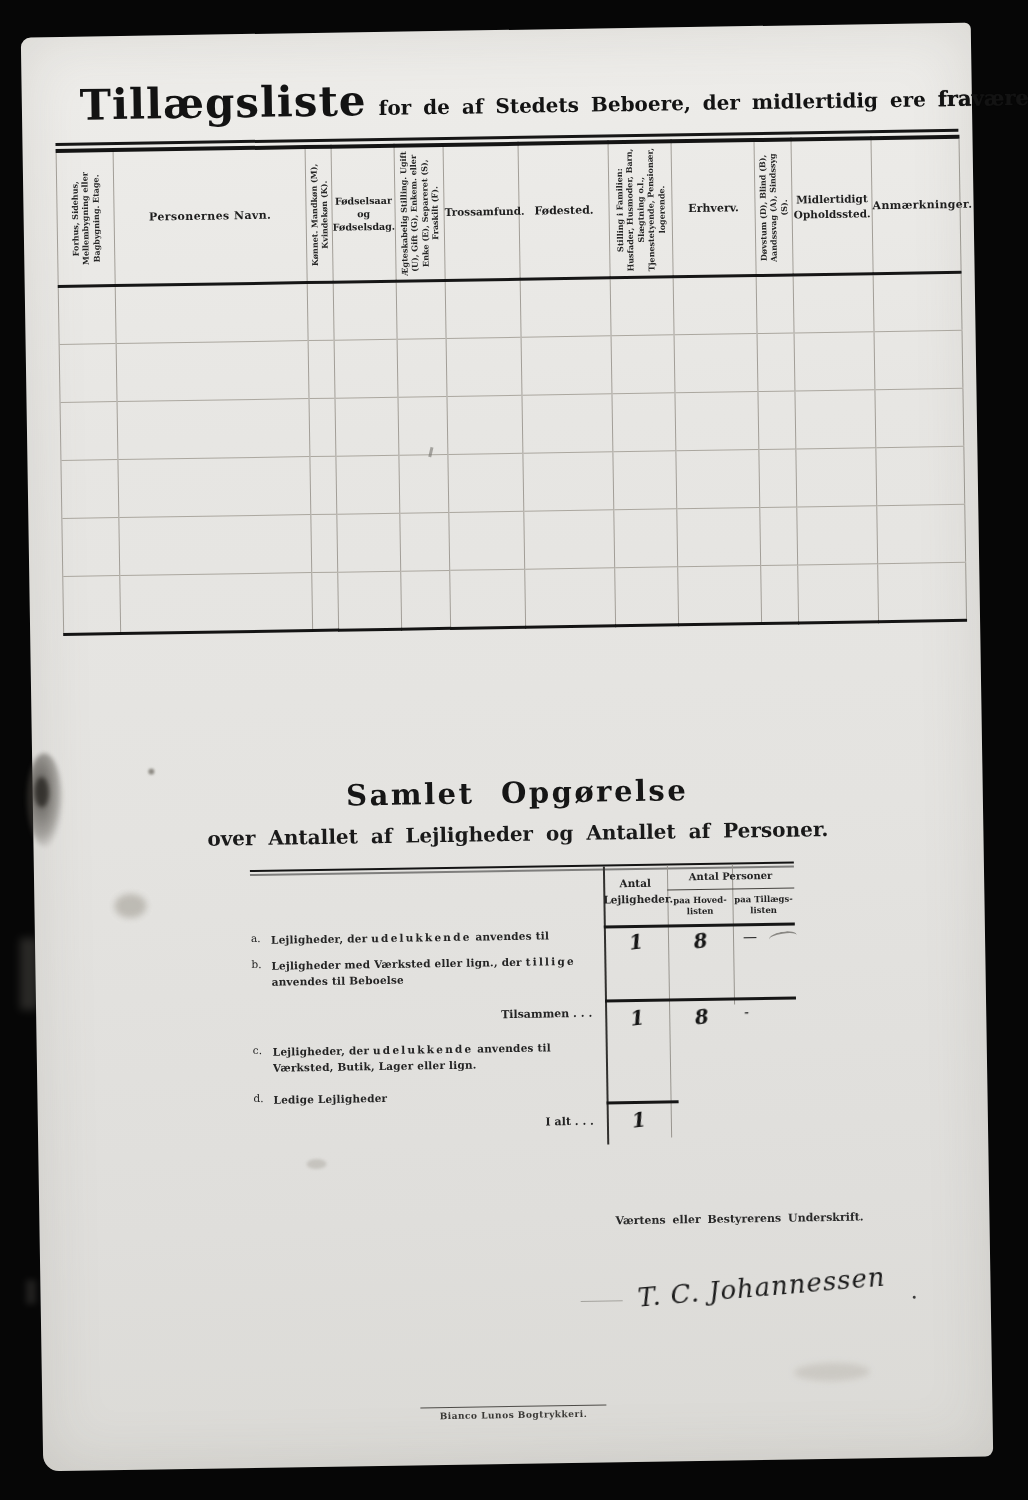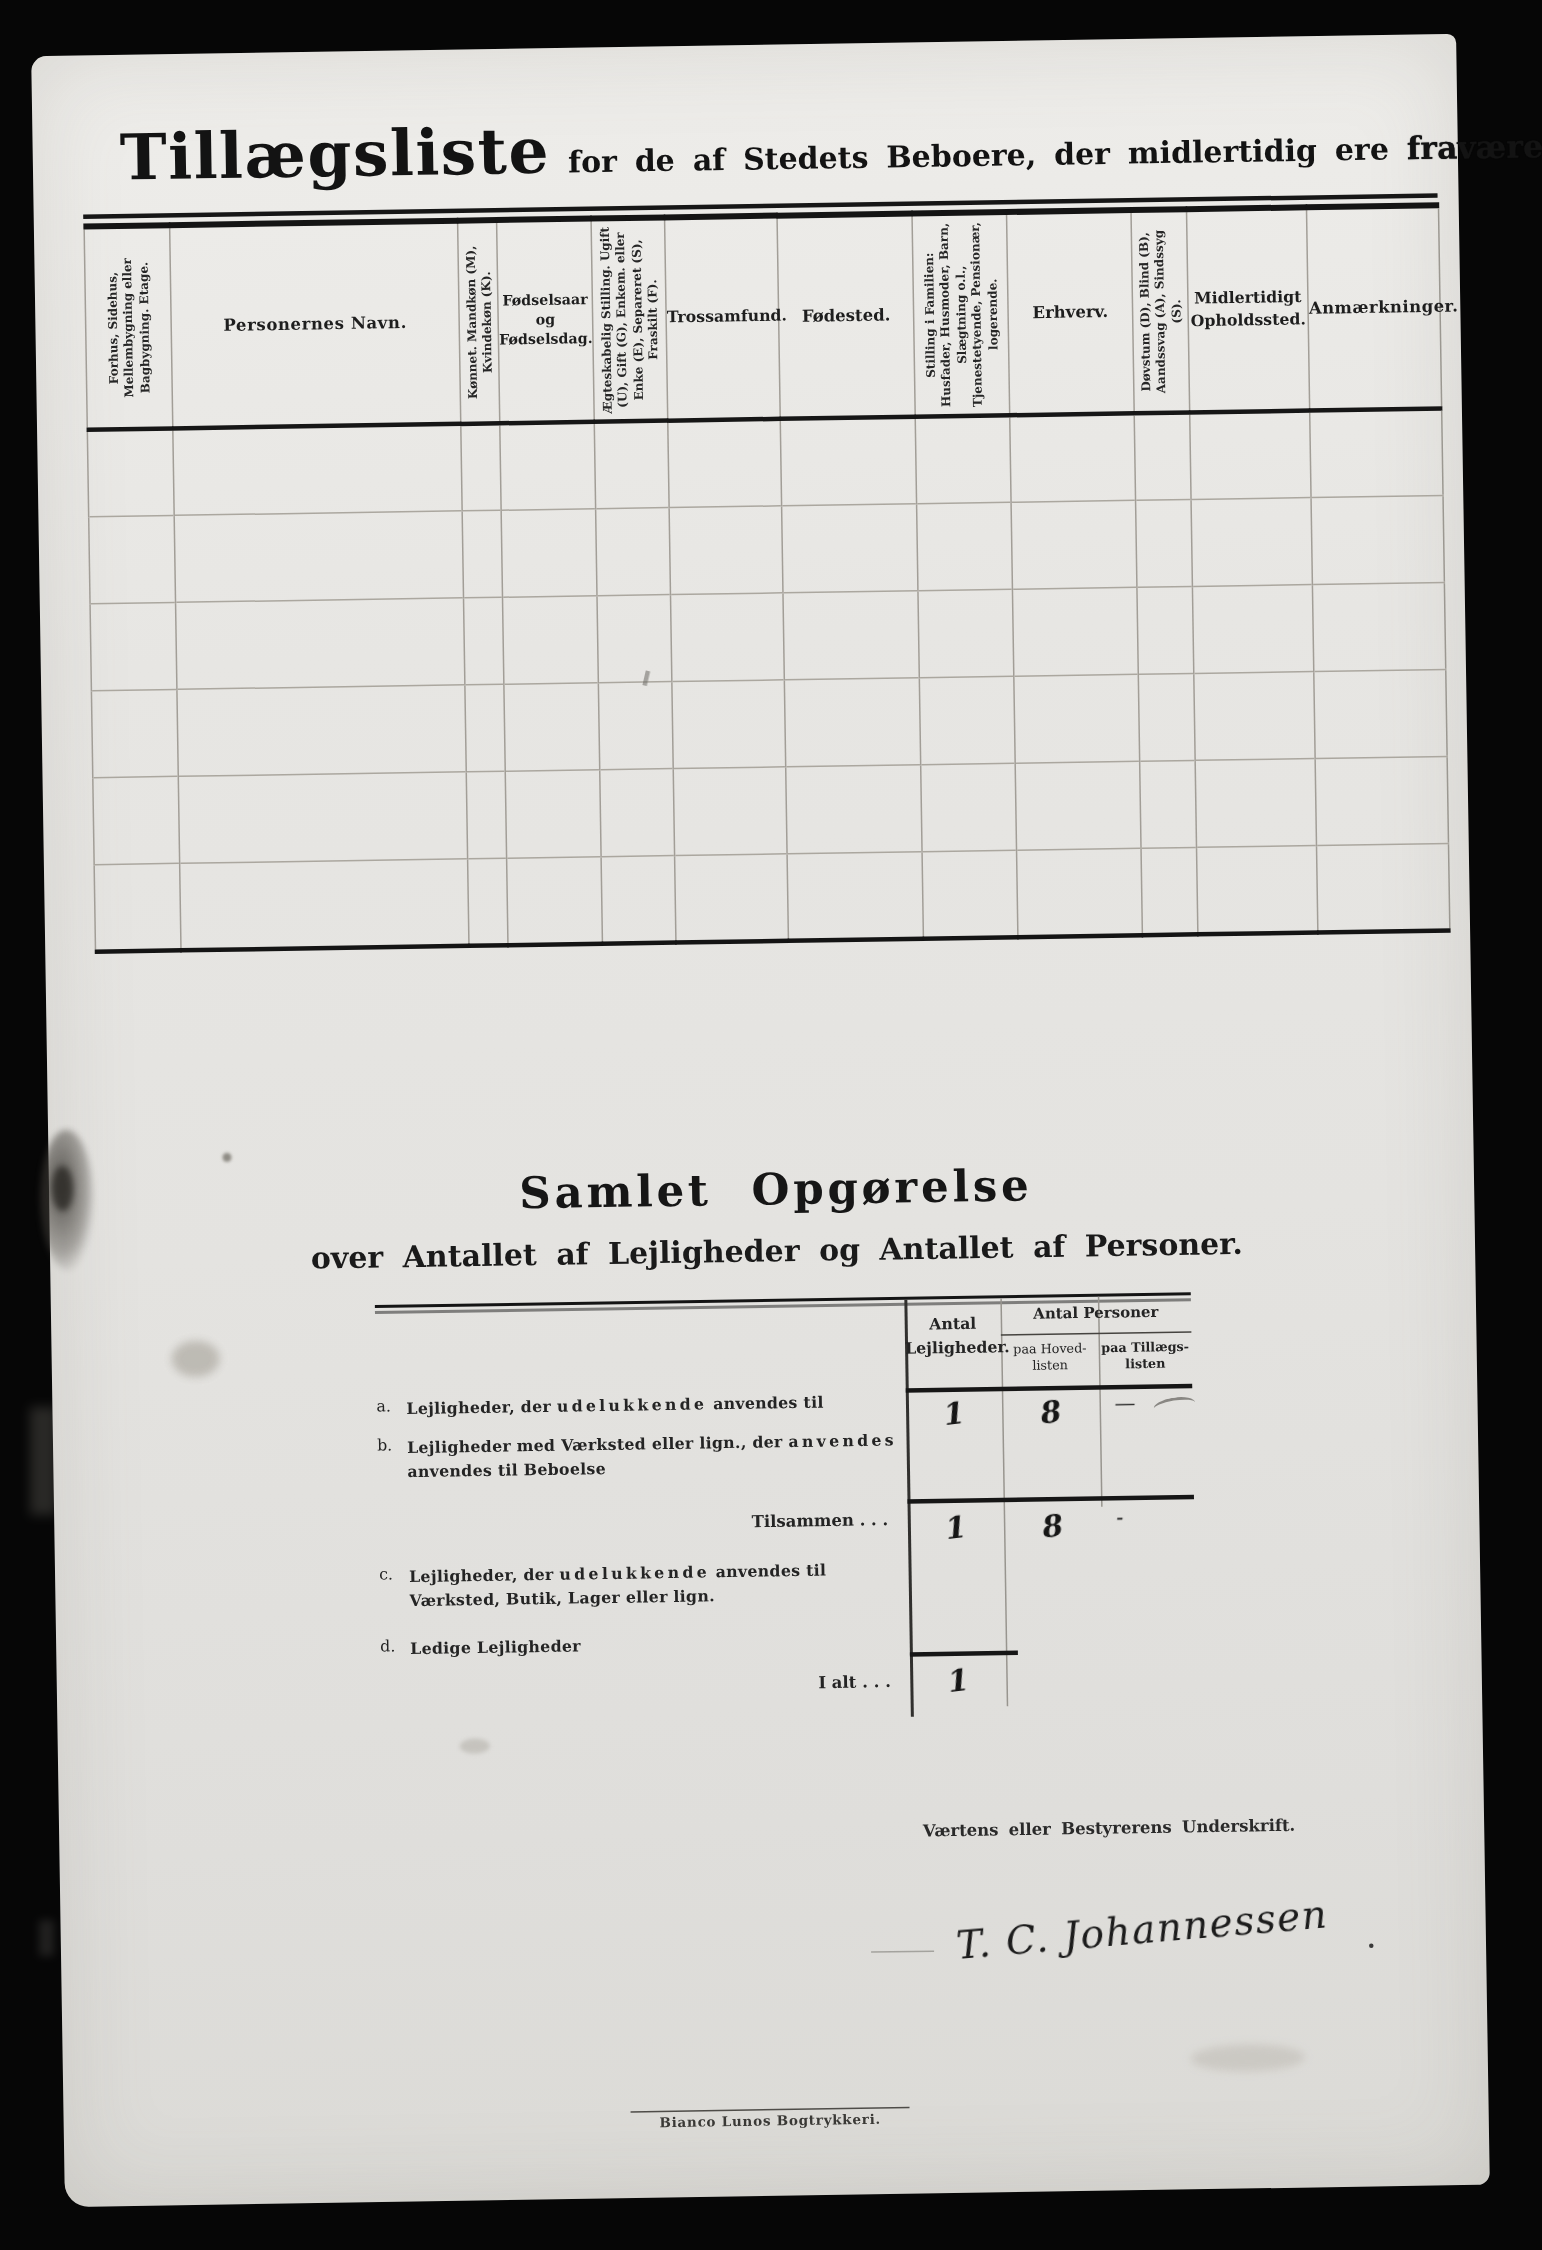--- a/index.html
+++ b/index.html
@@ -61,21 +61,21 @@
   .sum .v1 { position:absolute; left:353px; top:2px; width:2px; height:278px; background:#31302e; }
   .sum .v2 { position:absolute; left:417px; top:2px; width:1px; height:272px; background:#98958f; }
   .sum .v3 { position:absolute; left:482px; top:2px; width:1px; height:140px; background:#98958f; }
   .sum .hdr-bottom { position:absolute; left:353px; top:61px; width:191px; height:3px; background:#161616; }
   .sum .mid-rule   { position:absolute; left:353px; top:135px; width:191px; height:3px; background:#161616; }
   .sum .ialt-rule  { position:absolute; left:353px; top:237px; width:72px; height:2.5px; background:#161616; }
 
   .sum .h-lejl { position:absolute; left:353px; top:12px; width:64px; text-align:center; font-weight:700; font-size:10.5px; line-height:1.5; }
   .sum .h-pers { position:absolute; left:417px; top:8px; width:127px; text-align:center; font-weight:700; font-size:10px; }
   .sum .h-pers-rule { position:absolute; left:417px; top:26px; width:127px; height:1px; background:#45433f; }
-  .sum .h-hoved   { position:absolute; left:417px; top:32px; width:65px; text-align:center; font-weight:400; font-size:8.5px; line-height:1.35; }
+  .sum .h-hoved   { position:absolute; left:417px; top:32px; width:65px; text-align:center; font-weight:700; font-size:8.5px; line-height:1.35; }
   .sum .h-tillaeg { position:absolute; left:482px; top:32px; width:62px; text-align:center; font-weight:700; font-size:8.5px; line-height:1.35; }
 
   .lbl { position:absolute; left:0; display:flex; width:350px; }
   .lbl .k { width:20px; flex:none; font-size:10.5px; }
   .lbl .txt { flex:1; overflow:hidden; font-size:10.5px; font-weight:700; line-height:16px; letter-spacing:.2px; }
   .lbl .emph { letter-spacing:2.2px; }
   .txt-1line { height:17px; }
   .txt-2line { height:34px; }
   .leader { letter-spacing:4.5px; font-weight:400; color:#2e2e2e; }
   .lbl-a { top:62px; }
@@ -290,21 +290,21 @@
         <span class="k">a.</span>
         <span class="txt txt-1line"><span>Lejligheder, der </span><span class="emph">udelukkende</span><span> anvendes til Beboelse</span><span class="leader"> ......................</span></span>
       </div>
       <div class="hw val-lejl row-a">1</div>
       <div class="hw val-hoved row-a">8</div>
       <div class="hw hw-dash val-till row-a">—</div>
       <div class="squiggle"></div>
 
       <div class="lbl lbl-b">
         <span class="k">b.</span>
-        <span class="txt txt-2line"><span>Lejligheder med Værksted eller lign., der </span><span class="emph">anvendes</span><span> anvendes til Beboelse</span><span class="leader"> ..........................................</span></span>
+        <span class="txt txt-2line"><span>Lejligheder med Værksted eller lign., der </span><span class="emph">tillige</span><span> anvendes til Beboelse</span><span class="leader"> ..........................................</span></span>
       </div>
 
       <div class="lbl-right lbl-tils">Tilsammen . . .</div>
       <div class="hw val-lejl row-tl">1</div>
       <div class="hw val-hoved row-tl">8</div>
       <div class="hw hw-dash val-till row-tl">-</div>
 
       <div class="lbl lbl-c">
         <span class="k">c.</span>
         <span class="txt txt-2line"><span>Lejligheder, der </span><span class="emph">udelukkende</span><span> anvendes til Værksted, Butik, Lager eller lign.</span><span class="leader"> ..........................................</span></span>

